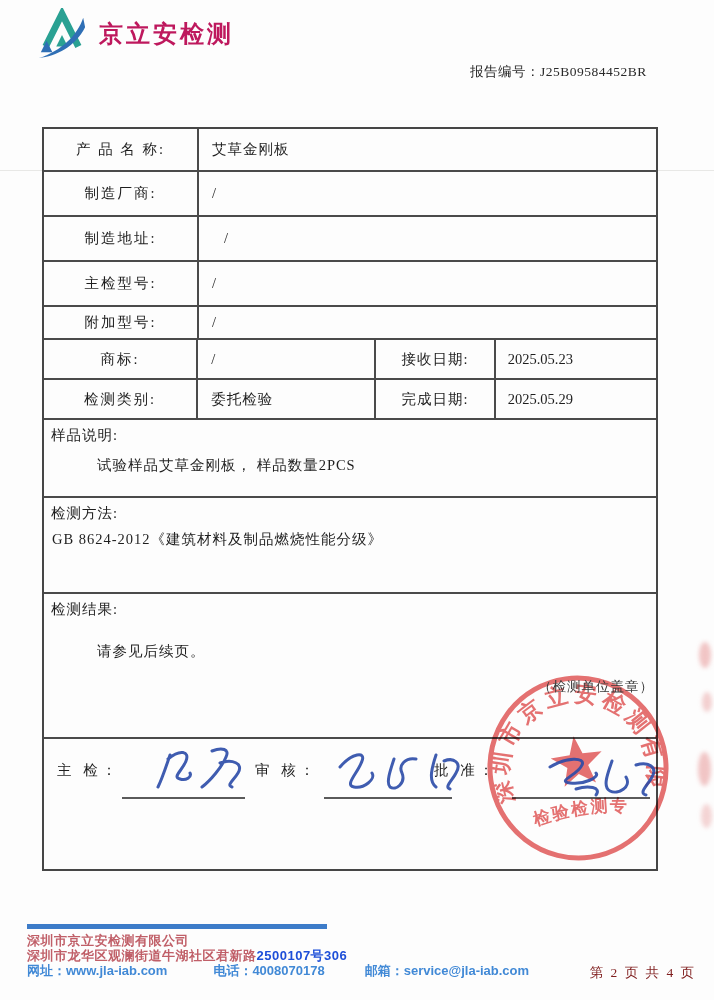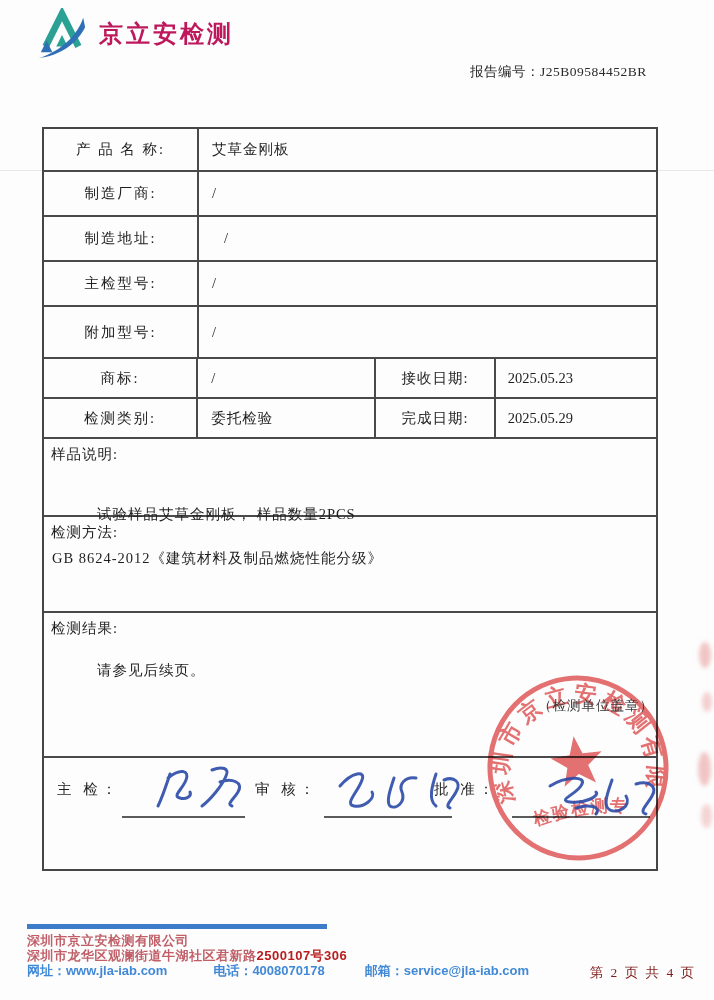--- a/index.html
+++ b/index.html
@@ -45,21 +45,21 @@
            z-index:5; opacity:.8; transform:rotate(-8deg); mix-blend-mode:multiply; }
 
   
   .red-smudge { position:absolute; border-radius:50%; filter:blur(2px); z-index:1; }
 
   
   .footer-bar { position:absolute; left:27px; top:924px; width:300px; height:5px; background:#3d7cc9; }
   .footer { font-family:"Liberation Sans","DejaVu Sans",sans-serif; }
   .f-line1 { position:absolute; left:27px; top:932px; font-size:13px; color:#c05f68; letter-spacing:.5px; font-weight:bold; }
   .f-line2 { position:absolute; left:27px; top:947px; font-size:13px; color:#c05f68; letter-spacing:.5px; font-weight:bold; }
-  .f-line2 .addr-num { color:#b91c1c; }
+  .f-line2 .addr-num { color:#1d4ed8; }
   .f-line3 { position:absolute; left:27px; top:962px; font-size:13px; color:#4189d6; font-weight:bold; }
   .f-line3 span { margin-right:0; }
   .gap1 { display:inline-block; width:46px; }
   .gap2 { display:inline-block; width:40px; }
   .page-info { position:absolute; right:18px; top:964px; font-size:13.5px; color:#7f1d1d; letter-spacing:2px; }
 </style>
 </head>
 <body>
 
 <div class="page">
@@ -88,41 +88,41 @@
       <div class="cell val">/</div>
     </div>
     <div class="row" style="height:45px;gap:12px;">
       <div class="cell lab">制造地址:</div>
       <div class="cell val">/</div>
     </div>
     <div class="row" style="height:45px;">
       <div class="cell lab">主检型号:</div>
       <div class="cell val">/</div>
     </div>
-    <div class="row" style="height:52px;">
+    <div class="row" style="height:33px;">
       <div class="cell lab">附加型号:</div>
       <div class="cell val">/</div>
     </div>
 
     <div class="row dual" style="height:40px;">
       <div class="cell lab">商标:</div>
       <div class="cell val">/</div>
       <div class="cell lab2">接收日期:</div>
       <div class="cell val2">2025.05.23</div>
     </div>
     <div class="row dual" style="height:40px;">
       <div class="cell lab">检测类别:</div>
       <div class="cell val">委托检验</div>
       <div class="cell lab2">完成日期:</div>
       <div class="cell val2">2025.05.29</div>
     </div>
 
     <div class="block" style="height:78px;">
       <div class="title">样品说明:</div>
-      <div class="body" style="left:53px; top:36px;margin-top:30px;">试验样品艾草金刚板， 样品数量2PCS</div>
+      <div class="body" style="left:53px; top:36px;">试验样品艾草金刚板， 样品数量2PCS</div>
     </div>
 
     <div class="block" style="height:96px;">
       <div class="title">检测方法:</div>
       <div class="body" style="left:8px; top:32px;">GB 8624-2012《建筑材料及制品燃烧性能分级》</div>
     </div>
 
     <div class="block" style="height:145px;">
       <div class="title">检测结果:</div>
       <div class="body" style="left:53px; top:48px;">请参见后续页。</div>

